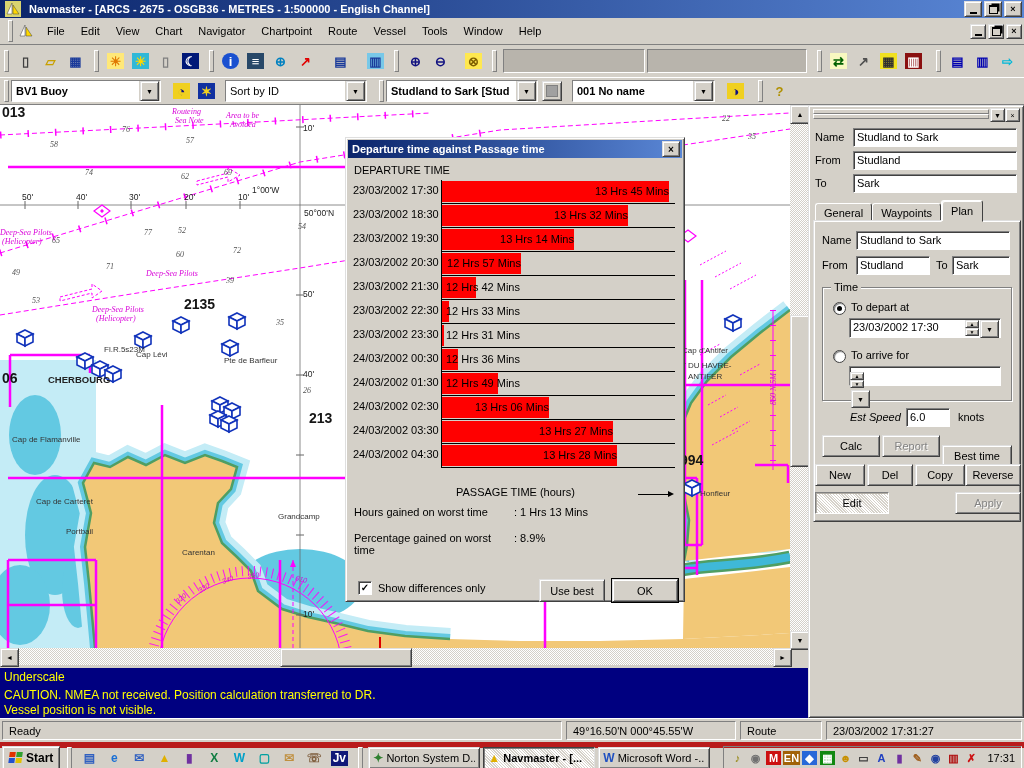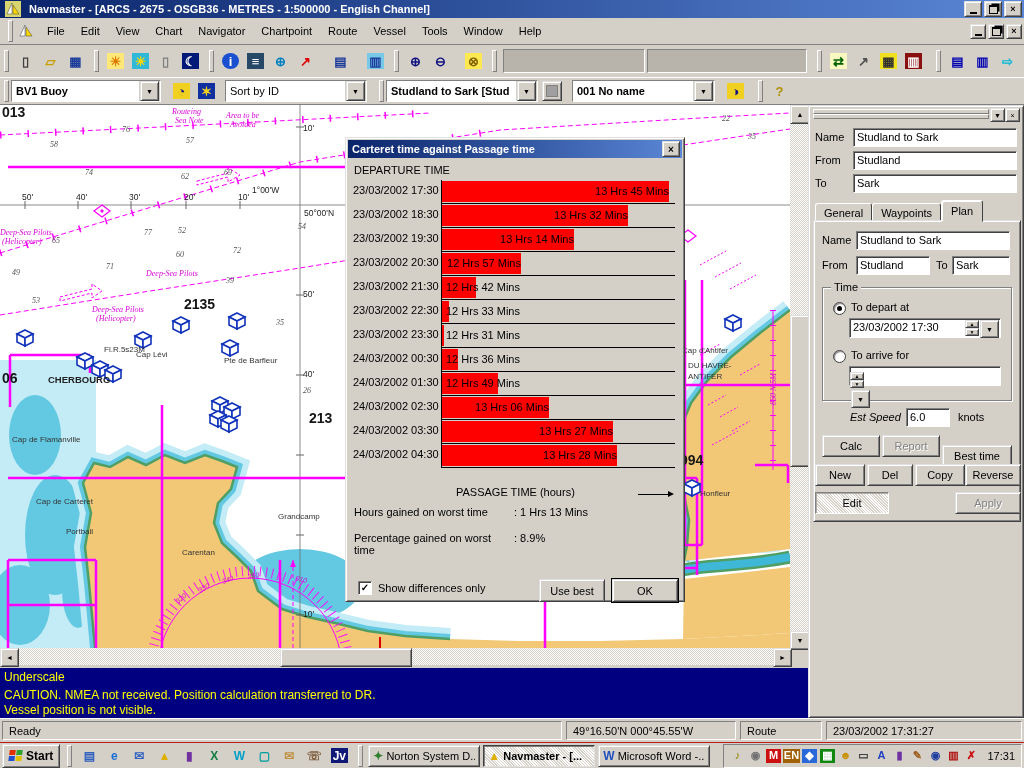--- a/index.html
+++ b/index.html
@@ -108,21 +108,21 @@
   
   .msgbar{left:0;width:808px;background:#000080;color:#ffff00;font-size:12px;box-sizing:border-box;padding-left:4px;}
   .underscale{top:668px;height:19px;line-height:19px;}
   .caution{top:687px;height:31px;line-height:15px;padding-top:1px;}
   
   .statusbar{left:0;top:718px;width:1024px;height:24px;background:#d4d0c8;display:flex;align-items:center;
     padding:2px;box-sizing:border-box;gap:4px;border-top:1px solid #fff;}
   .sseg{height:19px;display:flex;align-items:center;padding:0 6px;box-sizing:border-box;
     border:1px solid;border-color:#808080 #ffffff #ffffff #808080;white-space:nowrap;}
   
-  .taskbar{left:0;top:742px;width:1024px;height:26px;background:#d4d0c8;border-top:1px solid #b91c1c;
+  .taskbar{left:0;top:742px;width:1024px;height:26px;background:#d4d0c8;border-top:6px solid #b91c1c;
     display:flex;align-items:center;box-sizing:border-box;padding:0 2px;gap:3px;}
   .startbtn{height:22px;display:flex;align-items:center;gap:3px;padding:0 6px;font-weight:bold;font-size:12px;flex:none;}
   .winflag{width:14px;height:12px;display:grid;grid-template-columns:6px 6px;grid-template-rows:5px 5px;gap:1px;transform:skewX(-8deg);}
   .winflag span:nth-child(1){background:#e03000;}.winflag span:nth-child(2){background:#30a030;}
   .winflag span:nth-child(3){background:#2050d0;}.winflag span:nth-child(4){background:#e0c000;}
   .ql{display:flex;align-items:center;gap:1px;flex:none;}
   .ql .tbtn{width:24px;height:22px;}
   .ql .tglyph{font-size:12px;height:15px;}
   .task-btn{height:22px;width:112px;display:flex;align-items:center;gap:3px;padding:0 4px;box-sizing:border-box;
     font-size:11px;flex:none;background:#d4d0c8;border:1px solid;border-color:#dfdfdf #404040 #404040 #dfdfdf;
@@ -547,21 +547,21 @@
   </div>
 
   <div class="abs hsb sb-track">
     <div class="abs sb-btn out" style="left:0;top:0;width:17px;height:17px;">◄</div>
     <div class="abs out" style="left:280px;top:0;width:130px;height:17px;"></div>
     <div class="abs sb-btn out" style="left:773px;top:0;width:17px;height:17px;">►</div>
   </div>
 
   <div class="abs dialog out">
     <div class="dlg-title">
-      <span>Carteret time against Passage time</span>
+      <span>Departure time against Passage time</span>
       <span class="dlg-close wbtn out">×</span>
     </div>
     <div class="dep-head">DEPARTURE TIME</div>
     <div class="dep-rows">
         <div class="dep-row">
           <span class="dep-time">23/03/2002 17:30</span>
           <div class="dep-track">
             <div class="dep-bar" style="width: 227px; background: rgb(255, 0, 0);"></div>
             <span class="dep-val" style="right: 6px;">13 Hrs 45 Mins</span>
           </div>

